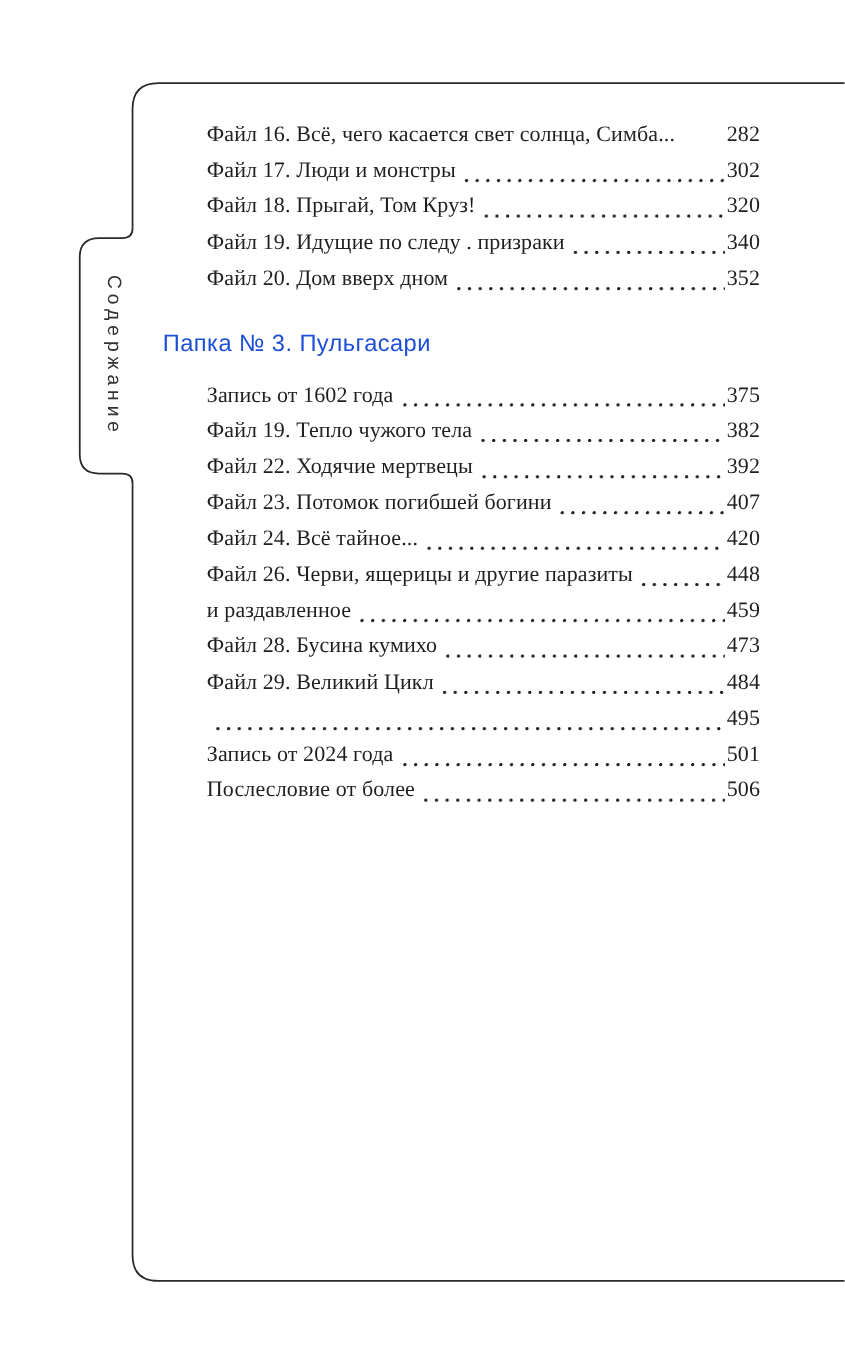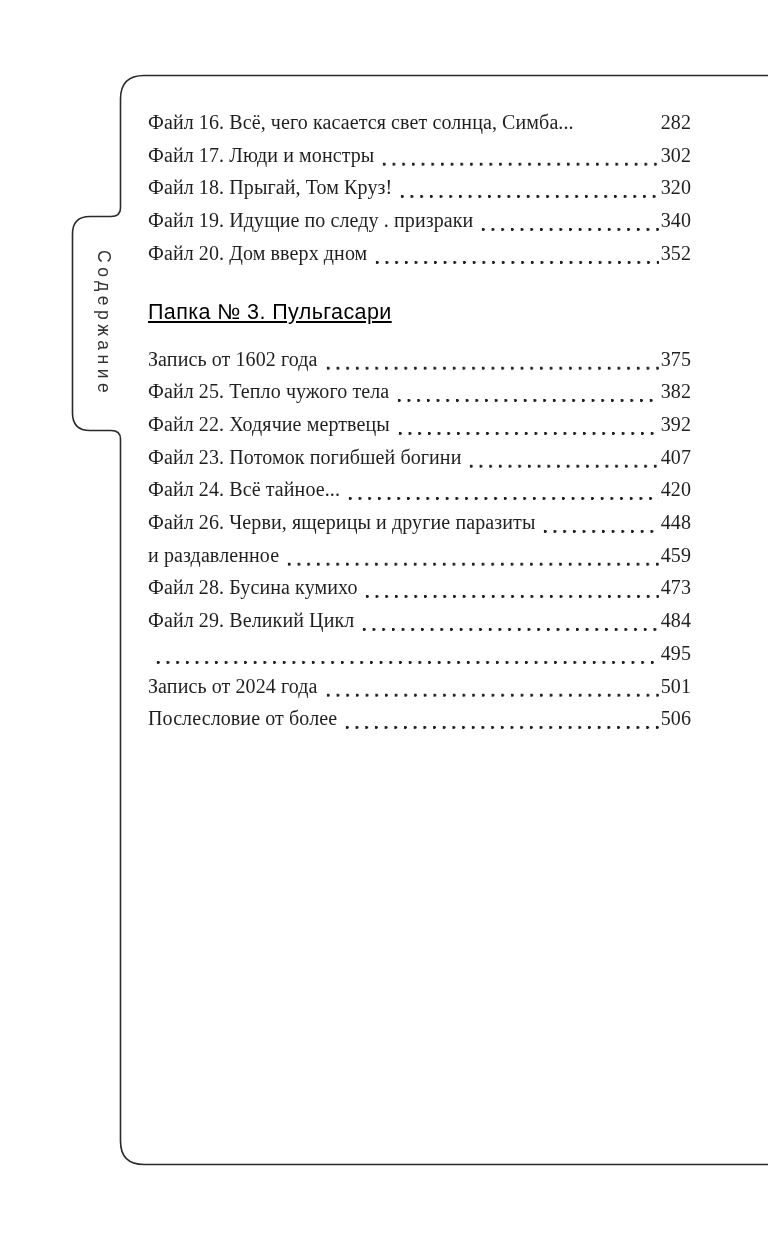--- a/index.html
+++ b/index.html
@@ -46,20 +46,21 @@
     left: 148px;
     top: 106px;
     width: 543px;
   }
   .entry {
     display: flex;
     align-items: baseline;
     font-size: 20px;
     line-height: 32.7px;
     letter-spacing: 0.1px;
+    margin-left: 40px;
   }
   .entry .t {
     white-space: pre;
     flex: 0 0 auto;
   }
   .entry .l {
     flex: 1 1 auto;
     min-width: 6px;
     align-self: stretch;
     margin: 0 2px 0 6px;
@@ -73,22 +74,21 @@
   }
   .entry.no-page .l { background: none; }
   .entry.no-leader .l { background: none; }
   .sec-heading {
     margin: 27px 0 16px 0;
     font-family: "Liberation Sans", sans-serif;
     font-weight: 400;
     font-size: 21.5px;
     line-height: 30px;
     letter-spacing: 0.4px;
-    color: #000000;
-    text-decoration: underline;
+    color: #1d4ed8;
   }
 </style>
 </head>
 <body>
 
 <div class="sheet">
 
   <svg class="frame" viewBox="0 0 768 1241" xmlns="http://www.w3.org/2000/svg" aria-hidden="true">
     <path d="M 768 75.5
              H 144
@@ -142,21 +142,21 @@
 
   <h2 class="sec-heading">Папка № 3. Пульгасари</h2>
 
   <div class="entry">
     <span class="t">Запись от 1602 года</span>
     <span class="l"></span>
     <span class="p">375</span>
   </div>
 
   <div class="entry">
-    <span class="t">Файл 25. Тепло чужого тела</span>
+    <span class="t">Файл 19. Тепло чужого тела</span>
     <span class="l"></span>
     <span class="p">382</span>
   </div>
 
   <div class="entry">
     <span class="t">Файл 22. Ходячие мертвецы</span>
     <span class="l"></span>
     <span class="p">392</span>
   </div>
 

